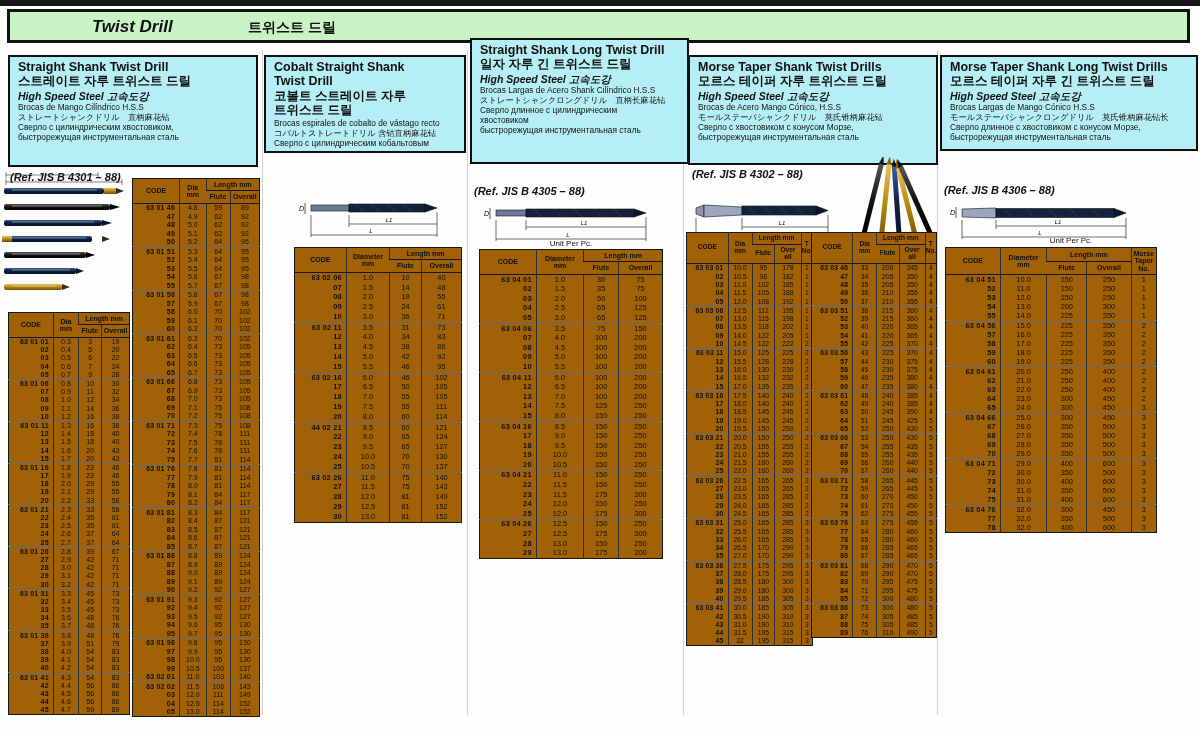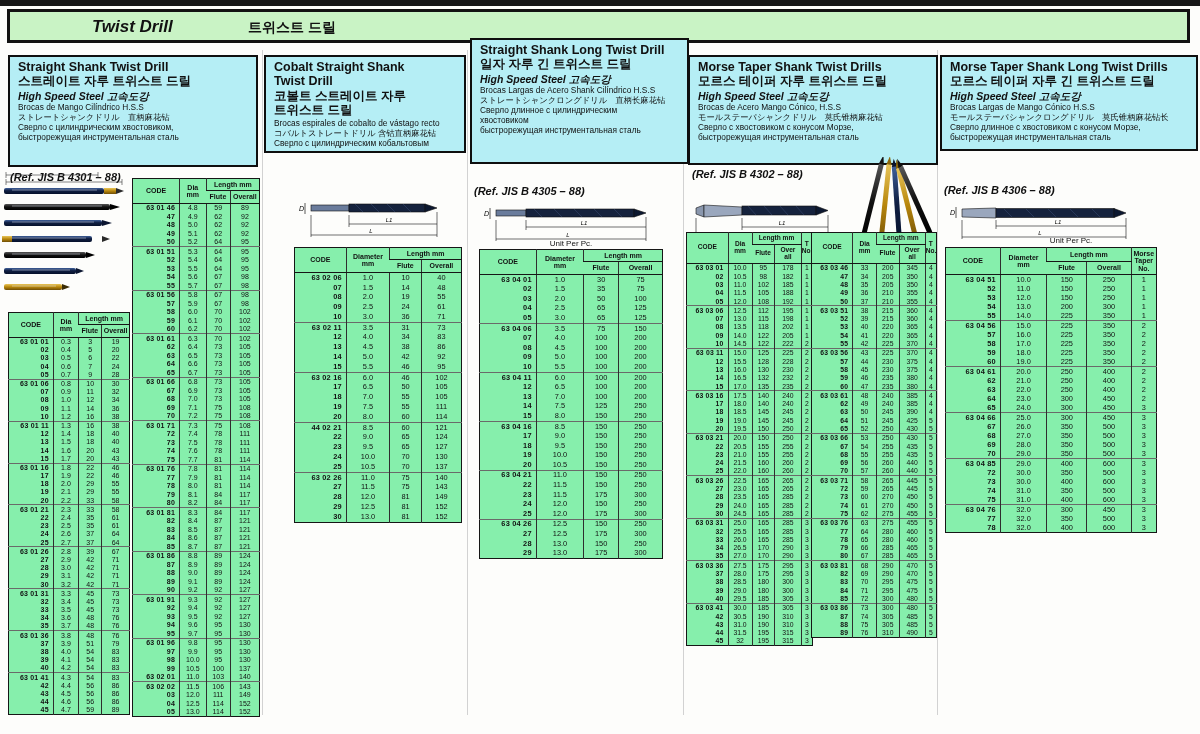--- a/index.html
+++ b/index.html
@@ -36,21 +36,21 @@
   #unit-ml{left:945px;top:236px;width:252px}
 
   .fig{position:absolute}
   #ph-s1{left:2px;top:168px;width:124px;height:140px}
   #ph-s4{left:850px;top:157px;width:88px;height:93px}
   #dg-co{left:297px;top:193px;width:163px;height:50px}
   #dg-lg{left:482px;top:201px;width:178px;height:44px}
   #dg-m1{left:690px;top:192px;width:158px;height:56px}
   #dg-ml{left:948px;top:201px;width:188px;height:42px}
 
-  .tblbox{position:absolute;background:#86efac}
+  .tblbox{position:absolute;background:#a16207}
   #t1{left:8px;  top:312px;width:122px}
   #t2{left:132px;top:178px;width:128px}
   #co{left:294px;top:247px;width:168px}
   #lg{left:479px;top:249px;width:184px}
   #m1{left:686px;top:232px;width:127px}
   #m2{left:811px;top:232px;width:126px}
   #ml{left:945px;top:247px;width:212px}
 
   table.ctab{border-collapse:collapse;width:100%;table-layout:fixed;border:1.5px solid #161616}
   .ctab th,.ctab td{border-left:0.8px solid #2e2e2e;padding:0;line-height:1.05}
@@ -2226,21 +2226,21 @@
           <td>3</td>
         </tr>
         <tr>
           <td>70</td>
           <td>29.0</td>
           <td>350</td>
           <td>500</td>
           <td>3</td>
         </tr>
         <tr class="g">
-          <td>63 04 85</td>
+          <td>63 04 71</td>
           <td>29.0</td>
           <td>400</td>
           <td>600</td>
           <td>3</td>
         </tr>
         <tr>
           <td>72</td>
           <td>30.0</td>
           <td>350</td>
           <td>500</td>

